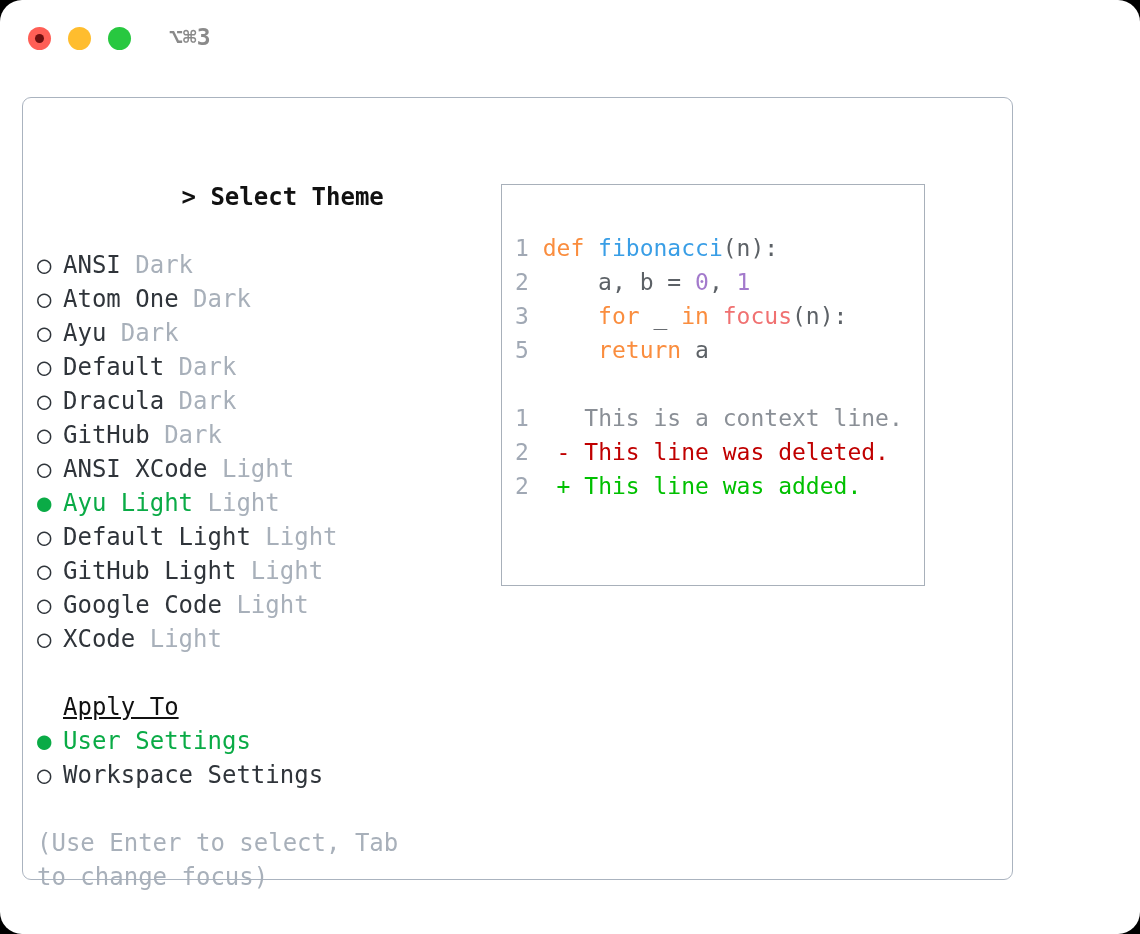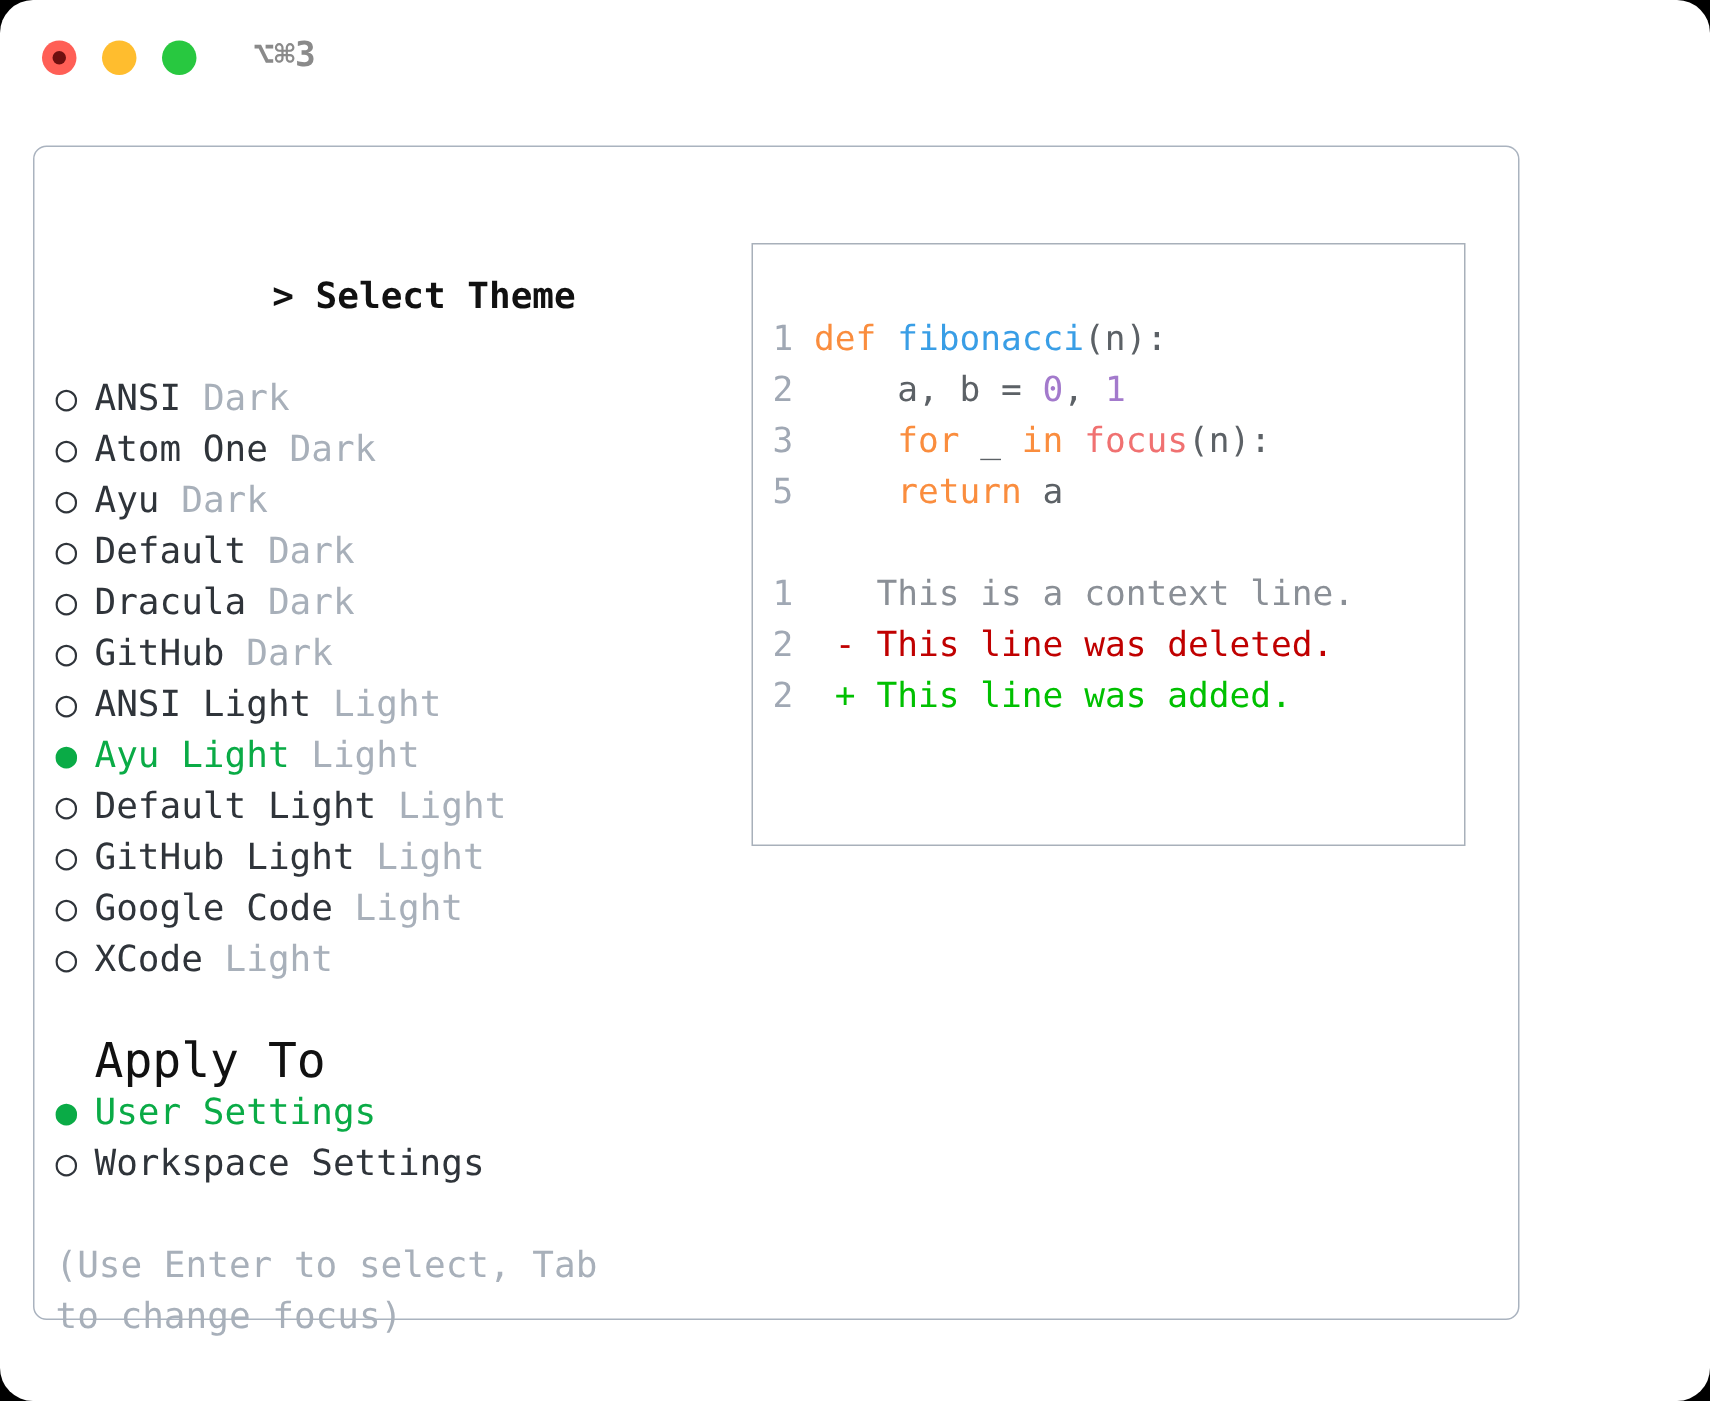--- a/index.html
+++ b/index.html
@@ -108,25 +108,26 @@
     color: #2f343a;
   }
   .opt-row.selected .marker { color: #0aab46; }
   .opt-row.selected .opt-label { color: #0aab46; }
   .opt-label { color: #2f343a; }
   .opt-suffix { color: #a8b0ba; }
 
   .section-gap { height: 34px; }
 
   .apply-header {
-    font-size: 32px;
+    font-size: 24px;
     color: #111111;
     line-height: 34px;
     white-space: pre;
     padding-left: 26px;
+    text-decoration: underline;
   }
 
   .hint {
     margin-top: 34px;
     font-size: 24px;
     line-height: 34px;
     color: #a8b0ba;
     width: 400px;
     white-space: normal;
   }
@@ -139,22 +140,22 @@
     width: 500px;
   }
   .preview-title {
     font-size: 24px;
     font-weight: bold;
     color: #111111;
     line-height: 34px;
     white-space: pre;
   }
   .preview-box {
-    margin-top: 16px;
-    width: 476px;
+    margin-top: 38px;
+    width: 424px;
     height: 402px;
     border: 1.5px solid #a8b0ba;
     background: #ffffff;
     box-sizing: border-box;
     position: relative;
   }
   .code-area {
     position: absolute;
     left: 13px;
     top: 46px;
@@ -200,21 +201,21 @@
           <span class="caret">&gt;</span><span> </span><span>Select Theme</span>
         </div>
 
         <div id="theme-list">
             <div class="opt-row"><span class="marker">○</span><span class="opt-label">ANSI</span> <span class="opt-suffix">Dark</span></div>
             <div class="opt-row"><span class="marker">○</span><span class="opt-label">Atom One</span> <span class="opt-suffix">Dark</span></div>
             <div class="opt-row"><span class="marker">○</span><span class="opt-label">Ayu</span> <span class="opt-suffix">Dark</span></div>
             <div class="opt-row"><span class="marker">○</span><span class="opt-label">Default</span> <span class="opt-suffix">Dark</span></div>
             <div class="opt-row"><span class="marker">○</span><span class="opt-label">Dracula</span> <span class="opt-suffix">Dark</span></div>
             <div class="opt-row"><span class="marker">○</span><span class="opt-label">GitHub</span> <span class="opt-suffix">Dark</span></div>
-            <div class="opt-row"><span class="marker">○</span><span class="opt-label">ANSI Light</span> <span class="opt-suffix">Light</span></div>
+            <div class="opt-row"><span class="marker">○</span><span class="opt-label">ANSI XCode</span> <span class="opt-suffix">Light</span></div>
             <div class="opt-row selected"><span class="marker">●</span><span class="opt-label">Ayu Light</span> <span class="opt-suffix">Light</span></div>
             <div class="opt-row"><span class="marker">○</span><span class="opt-label">Default Light</span> <span class="opt-suffix">Light</span></div>
             <div class="opt-row"><span class="marker">○</span><span class="opt-label">GitHub Light</span> <span class="opt-suffix">Light</span></div>
             <div class="opt-row"><span class="marker">○</span><span class="opt-label">Google Code</span> <span class="opt-suffix">Light</span></div>
             <div class="opt-row"><span class="marker">○</span><span class="opt-label">XCode</span> <span class="opt-suffix">Light</span></div>
           </div>
 
         <div class="section-gap"></div>
 
         <div class="apply-header">Apply To</div>

